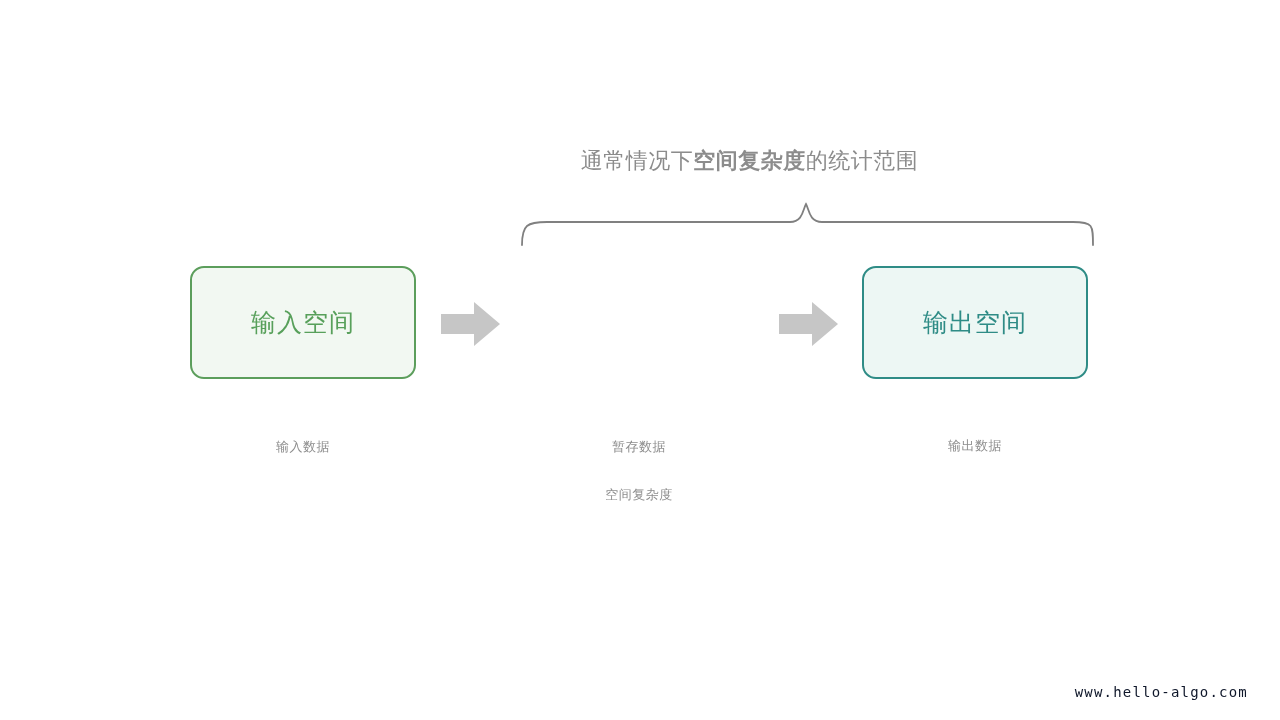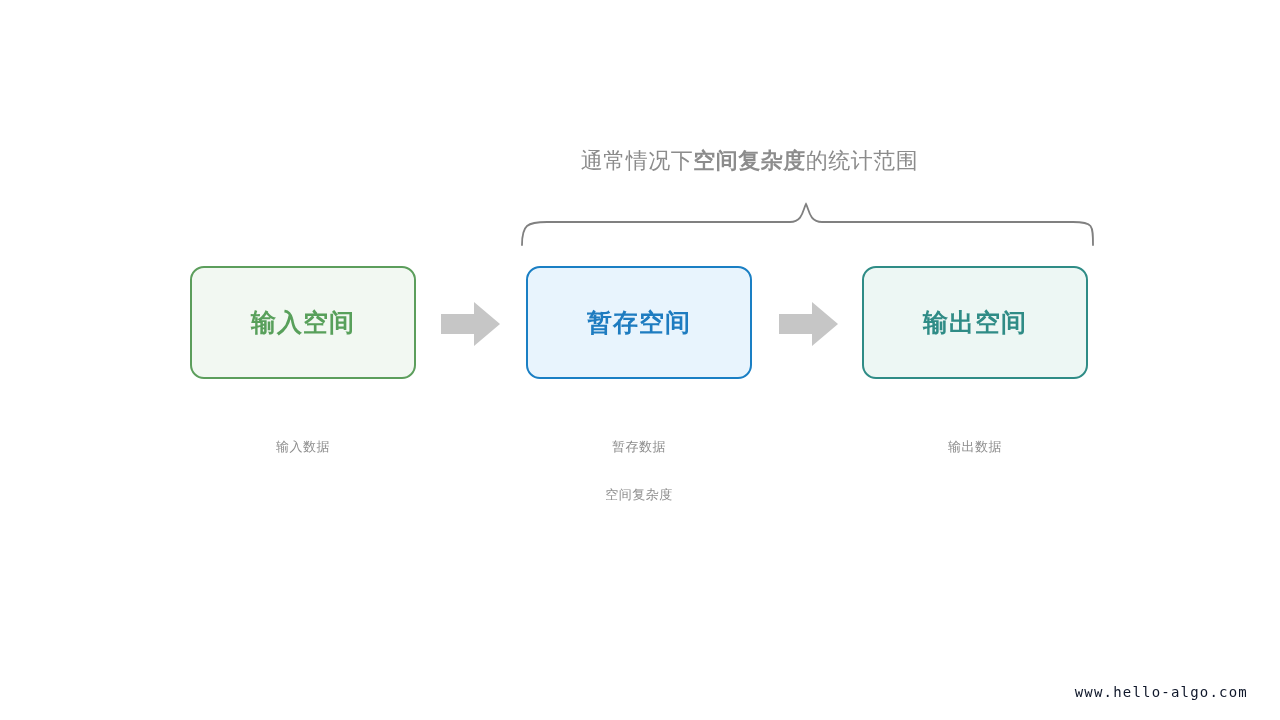--- a/index.html
+++ b/index.html
@@ -65,21 +65,21 @@
     width: 226px;
     height: 113px;
     border-radius: 14px;
     box-sizing: border-box;
     display: flex;
     align-items: center;
     justify-content: center;
   }
   .box-label {
     font-size: 25px;
-    font-weight: 700;
+    font-weight: 400;
     letter-spacing: 1px;
     line-height: 1;
   }
 
   #box-input {
     left: 190px;
     background: #f2f8f2;
     border: 2.5px solid #5c9e5c;
   }
   #box-input .box-label { color: #58a05b; }
@@ -110,21 +110,21 @@
 
   
   .caption-col {
     position: absolute;
     top: 423px;
     width: 300px;
     text-align: center;
   }
   #caption-col-input  { left: 153px; }
   #caption-col-temp   { left: 489px; }
-  #caption-col-output { left: 825px; }
+  #caption-col-output { left: 825px; font-family: Liberation Mono, monospace; }
 
   .caption-line {
     font-size: 13px;
     color: #8d8d8d;
     line-height: 48px;
     letter-spacing: 0.5px;
     white-space: nowrap;
   }
 
   
@@ -160,23 +160,20 @@
   </svg>
 
   <div class="box" id="box-input">
     <span class="box-label">输入空间</span>
   </div>
 
   <svg class="arrow" id="arrow-1" viewBox="0 0 60 48">
     <path d="M 0 14 L 33 14 L 33 2 L 59 24 L 33 46 L 33 34 L 0 34 Z" fill="#c6c6c6"></path>
   </svg>
 
-  <div class="box" id="box-temp">
-    <span class="box-label">暂存空间</span>
-  </div>
 
   <svg class="arrow" id="arrow-2" viewBox="0 0 60 48">
     <path d="M 0 14 L 33 14 L 33 2 L 59 24 L 33 46 L 33 34 L 0 34 Z" fill="#c6c6c6"></path>
   </svg>
 
   <div class="box" id="box-output">
     <span class="box-label">输出空间</span>
   </div>
 
   <div class="caption-col" id="caption-col-input">

